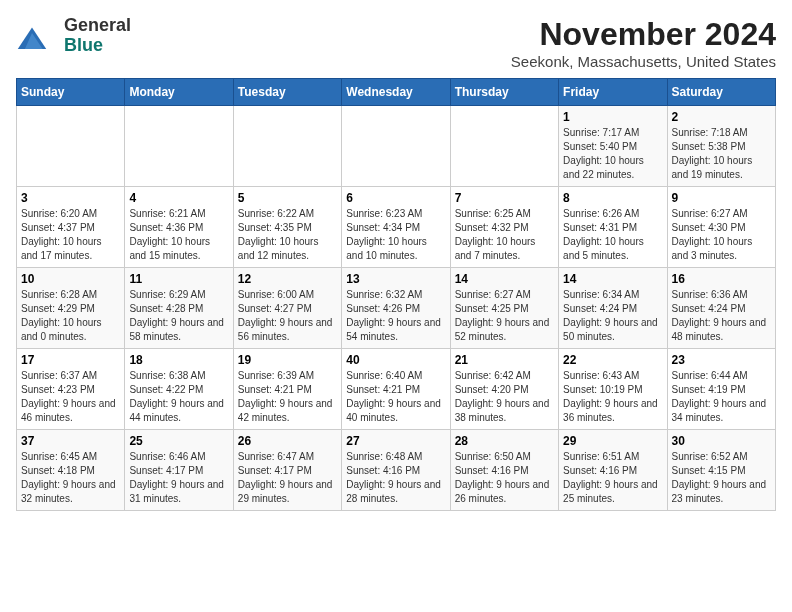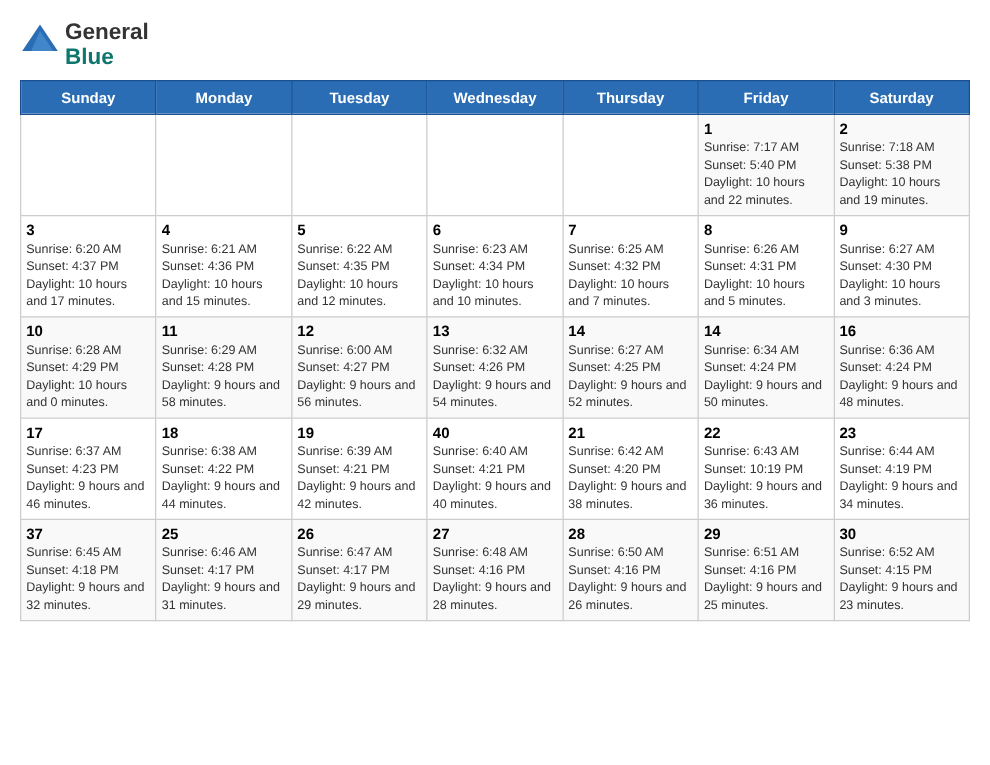--- a/index.html
+++ b/index.html
@@ -11,22 +11,22 @@
       padding: 16px;
     }
     .header-area {
       display: flex;
       justify-content: space-between;
       align-items: flex-start;
       margin-bottom: 8px;
     }
     .logo {
       display: flex;
-      align-items: flex-start;
-      gap: 4px;
+      align-items: flex-end;
+      gap: 16px;
     }
     .logo-text {
       font-size: 18px;
       font-weight: bold;
       line-height: 1.1;
     }
     .logo-general { color: #333; }
     .logo-blue { color: #0f766e; }
     .logo-icon {
       width: 32px;
@@ -46,21 +46,21 @@
     }
     table {
       width: 100%;
       border-collapse: collapse;
       font-size: 11px;
     }
     thead tr th {
       background: #2a6db5;
       color: #fff;
       padding: 6px 4px;
-      text-align: center;
+      text-align: left;
       font-size: 12px;
       font-weight: bold;
       border: 1px solid #1a5090;
     }
     tbody tr td {
       vertical-align: top;
       border: 1px solid #ccc;
       padding: 4px;
       height: 80px;
       width: calc(100% / 7);
@@ -91,20 +91,24 @@
   <div class="logo">
     <svg class="logo-icon" viewBox="0 0 36 36">
       <polygon points="18,4 34,28 2,28" fill="#2a6db5"></polygon>
       <polygon points="18,10 30,28 10,28" fill="#5aa0e0" opacity="0.5"></polygon>
     </svg>
     <div class="logo-text">
       <span class="logo-general">General</span><br>
       <span class="logo-blue">Blue</span>
     </div>
   </div>
+  <div class="title-area">
+    <div class="month-title">November 2024</div>
+    <div class="location-title">Seekonk, Massachusetts, United States</div>
+  </div>
 </div>
 
 <table>
   <thead>
     <tr>
     <th>Sunday</th>
         <th>Monday</th>
         <th>Tuesday</th>
         <th>Wednesday</th>
         <th>Thursday</th>

